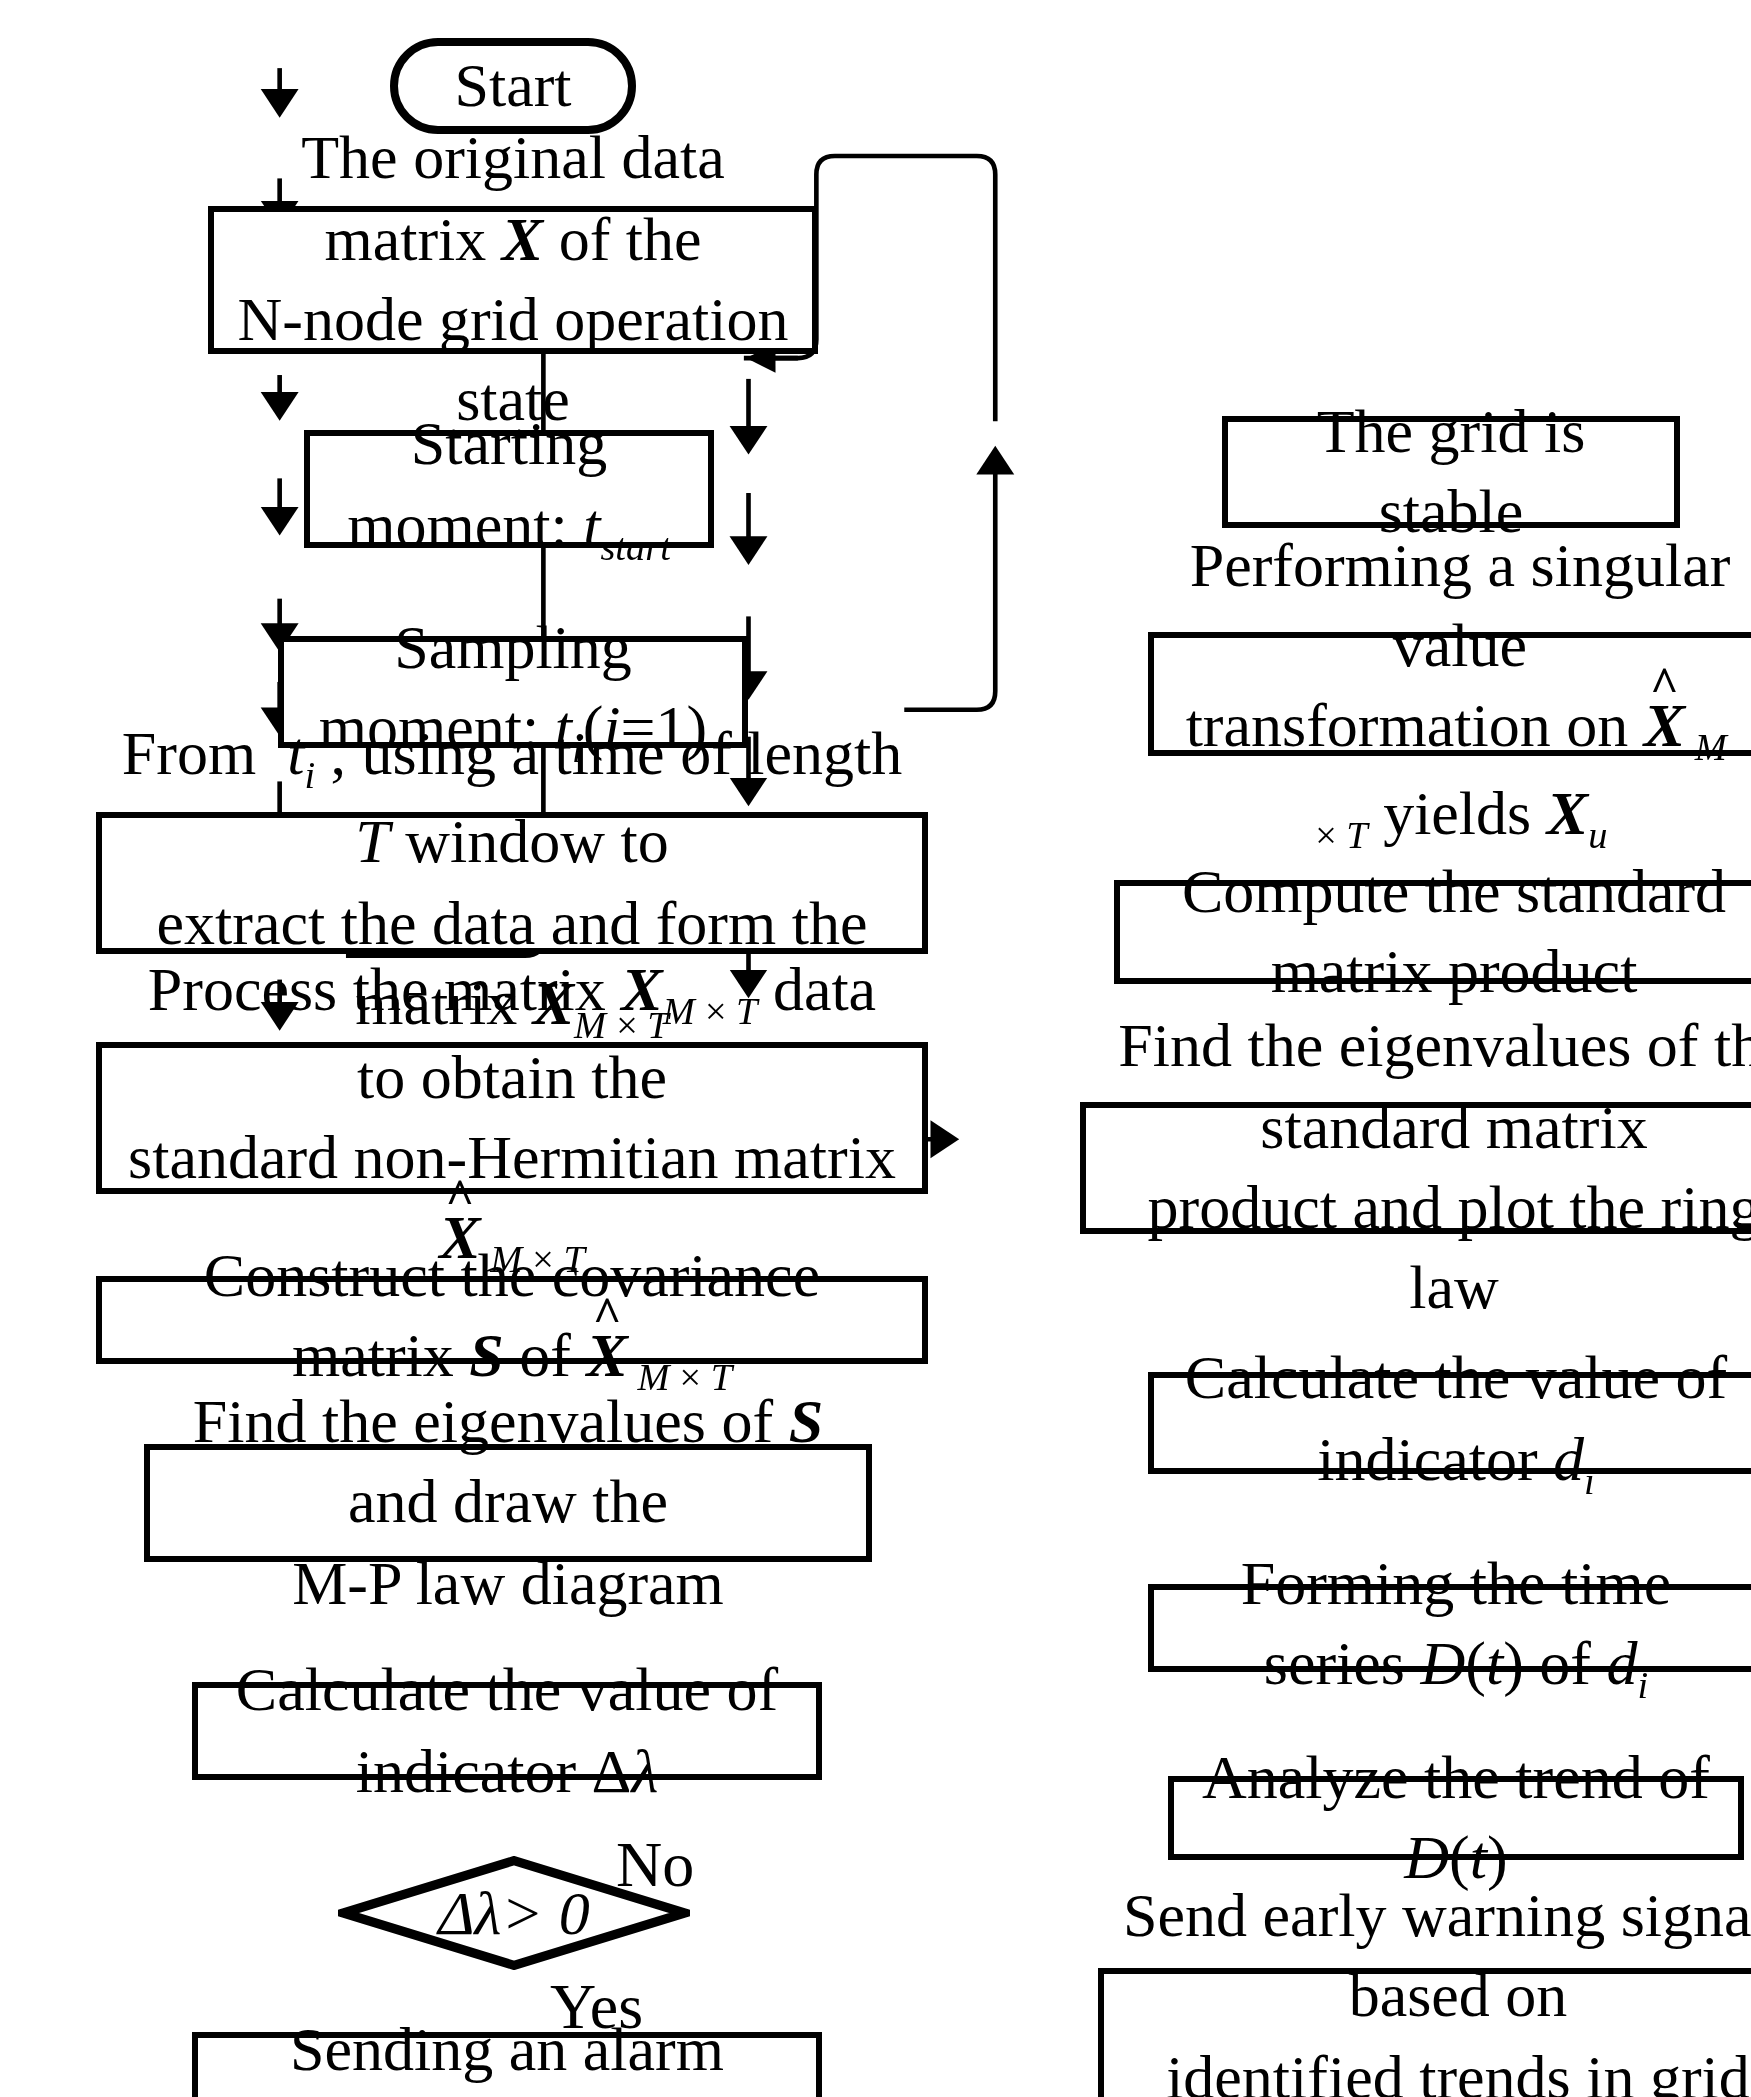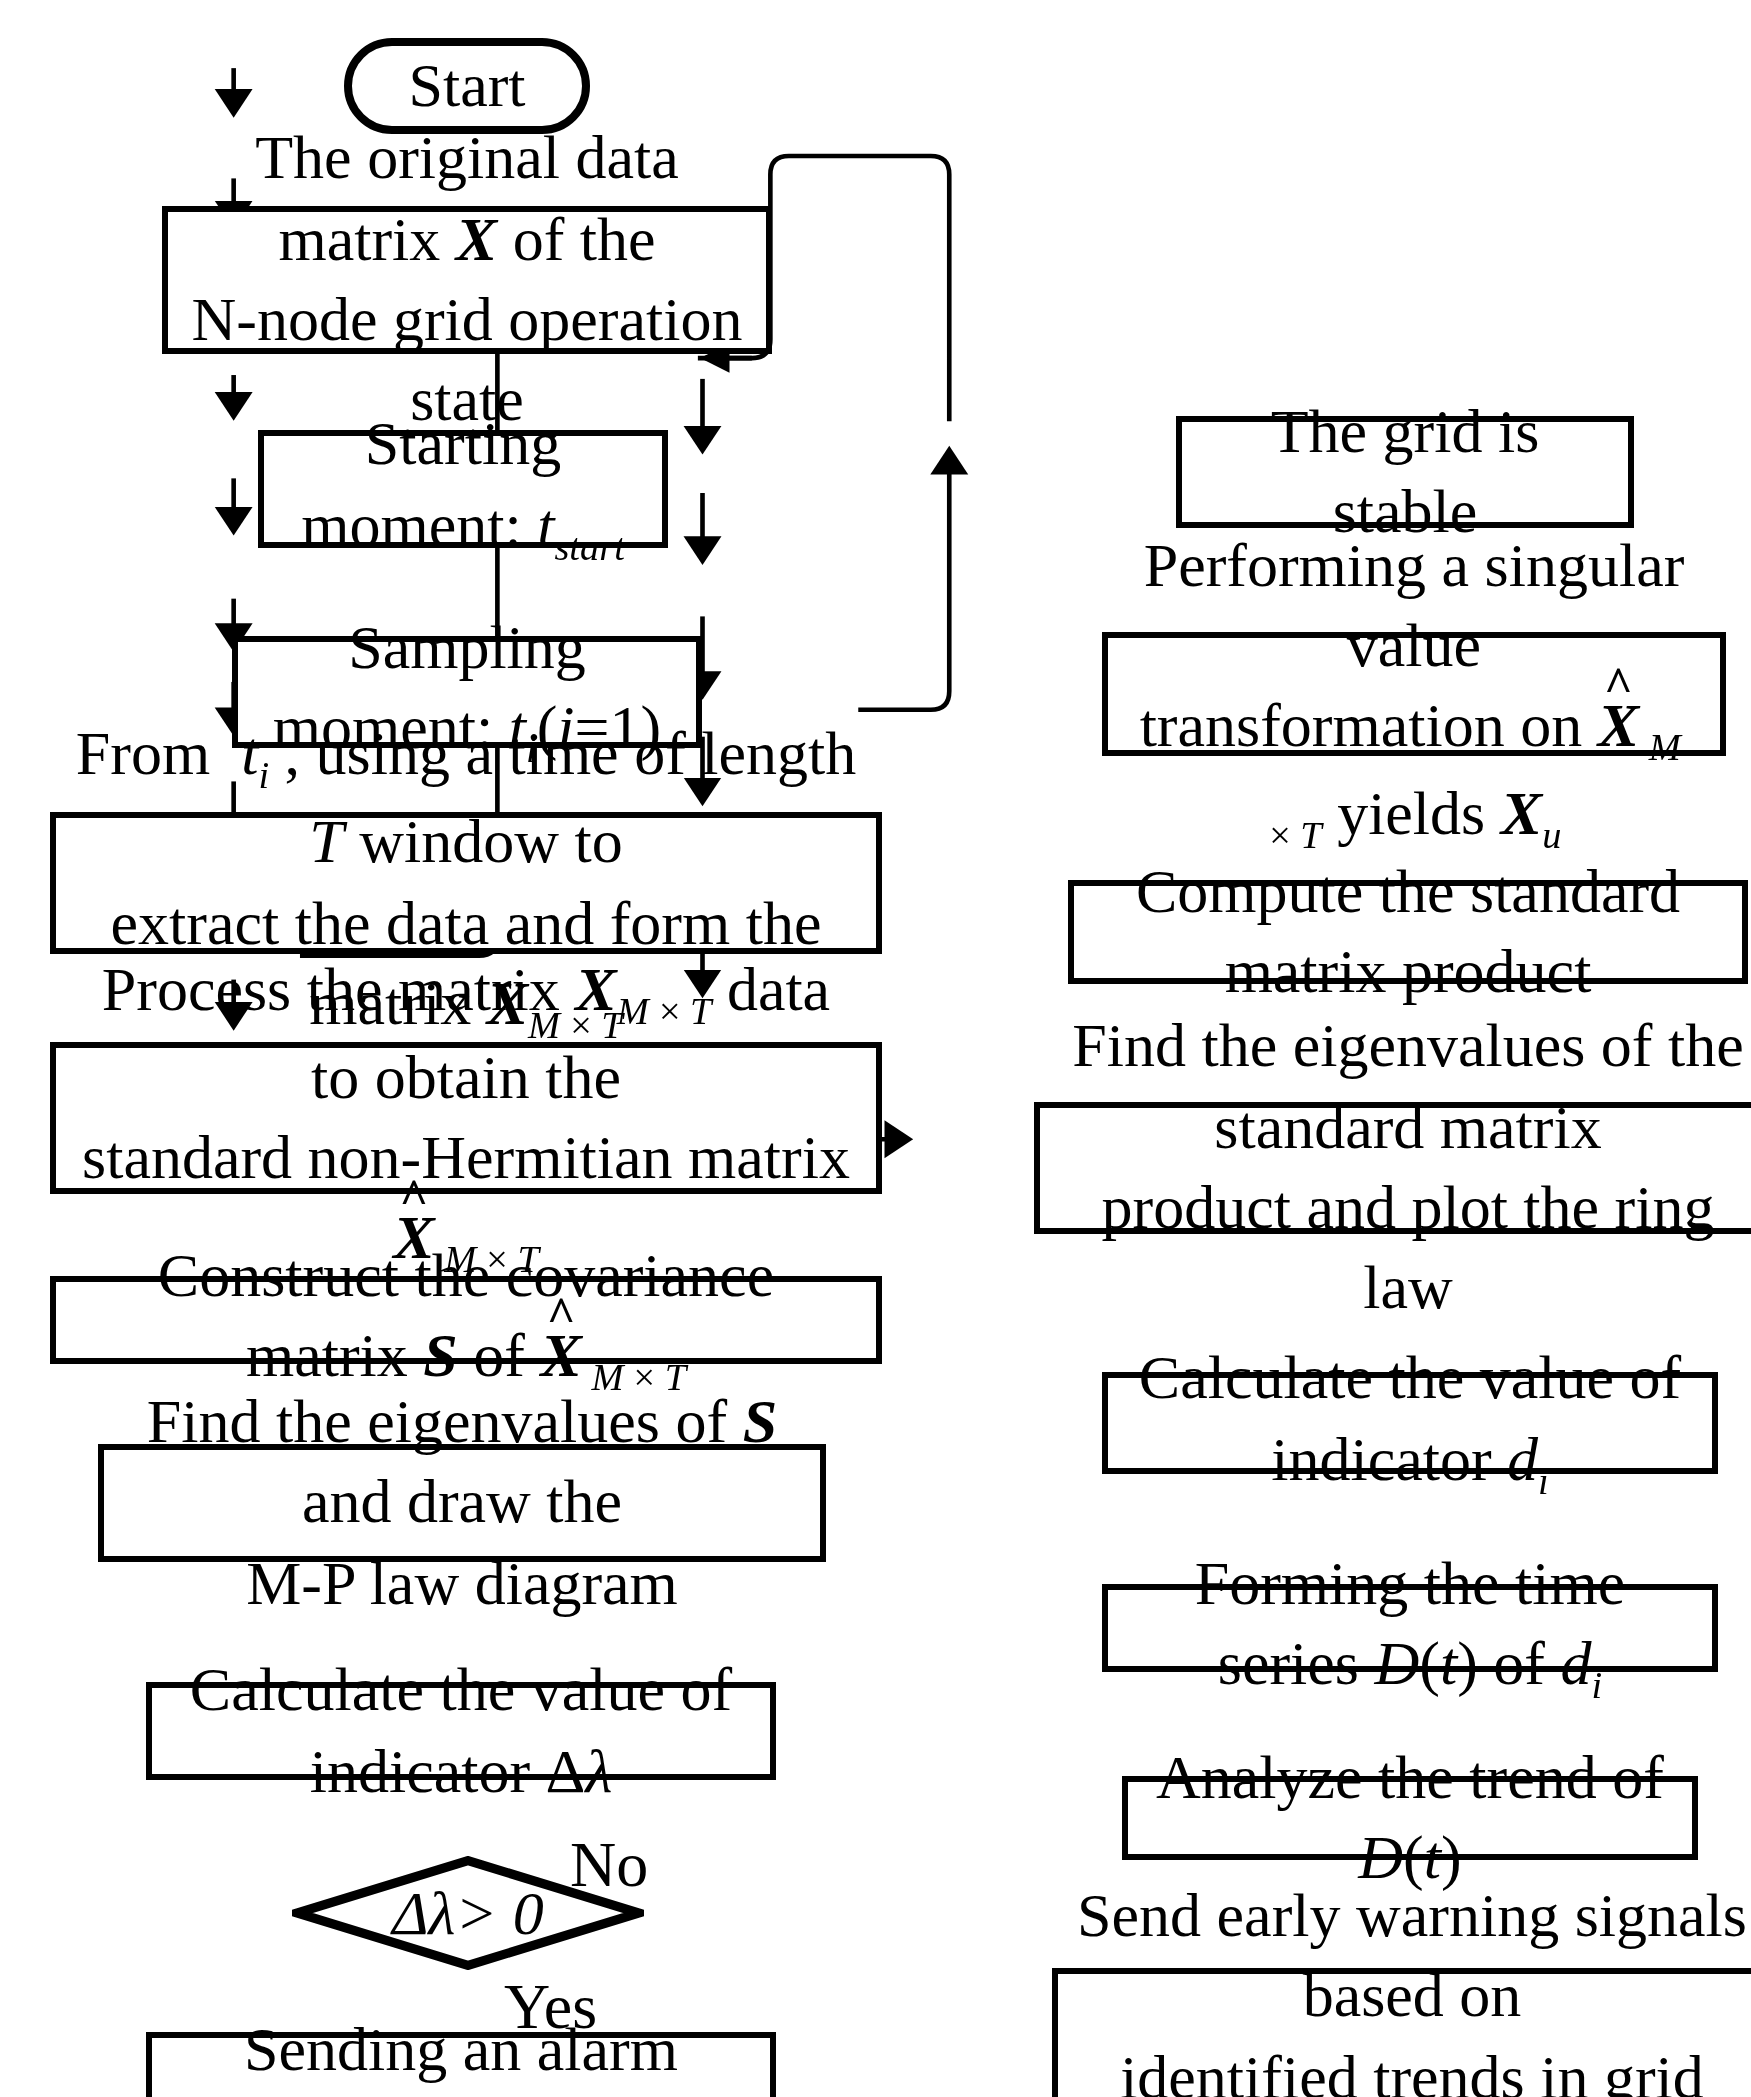--- a/index.html
+++ b/index.html
@@ -80,21 +80,21 @@
     text-align:center;
     font-size:0.80em;
     line-height:1;
     font-weight:bold;
     font-style:normal;
   }
 </style>
 </head>
 <body>
 
-<div style="width: 1472px; height: 2097px; position: relative;">
+<div style="width: 1472px; height: 2097px; position: relative; padding-left: 46px;">
     <div id="canvas" style="transform-origin: 0px 0px; width: 876px; height: 1049px; transform: scale(2);">
 
   <svg id="wires" viewBox="0 0 2272 2720" xmlns="http://www.w3.org/2000/svg" width="876" height="1049" style="width: 876px; height: 1049px;">
     <defs>
       <marker id="ah" markerWidth="9" markerHeight="9" refX="3.0" refY="4.5" orient="auto" markerUnits="strokeWidth">
         <path d="M0,0.4 L0,8.6 L6.2,4.5 z" fill="#000"></path>
       </marker>
     </defs>
     <g stroke="#000" stroke-width="6" fill="none" marker-end="url(#ah)">
 

